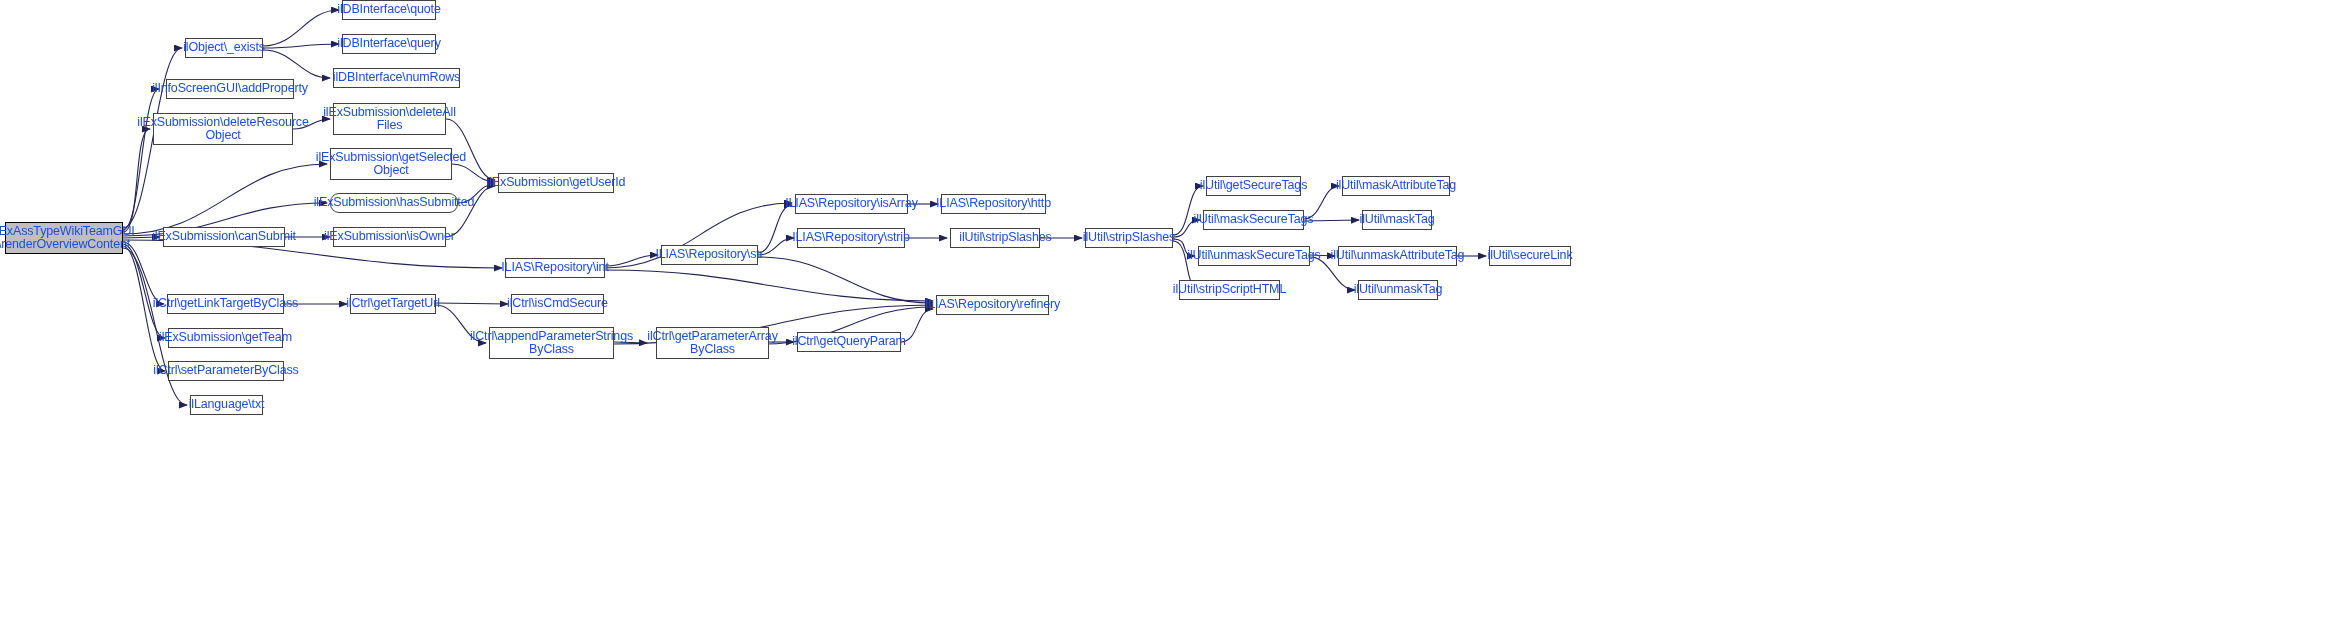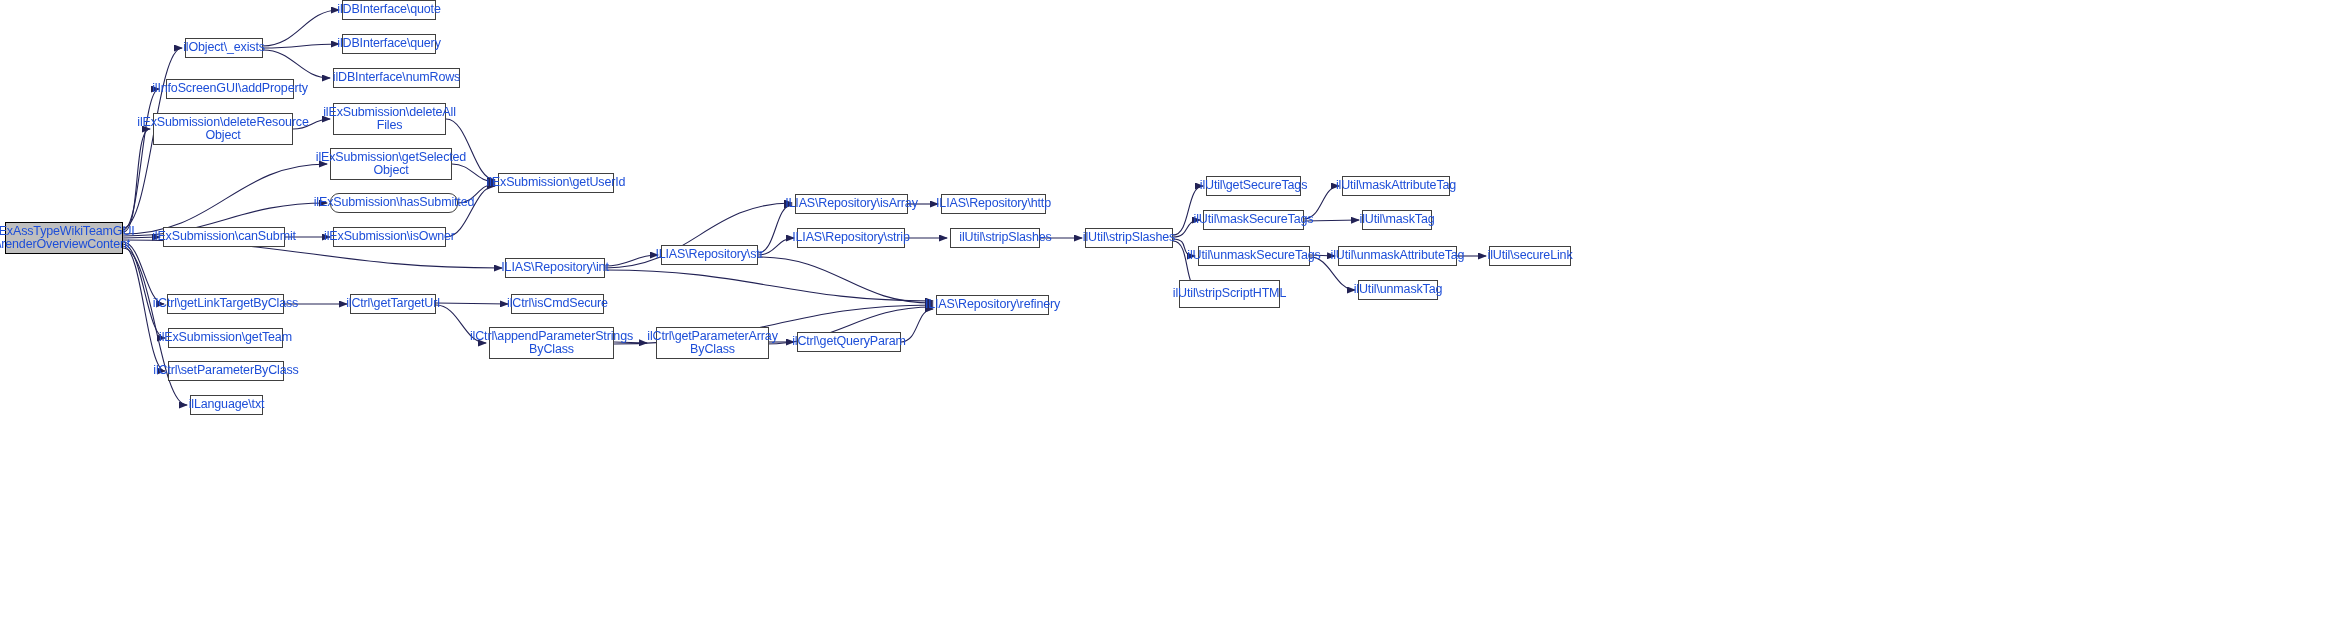--- a/index.html
+++ b/index.html
@@ -118,21 +118,21 @@
       <div class="node" style="left: 505px; top: 258px; width: 100px; height: 20px;">ILIAS\Repository\int</div>
       <div class="node" style="left: 661px; top: 245px; width: 97px; height: 20px;">ILIAS\Repository\str</div>
       <div class="node" style="left: 795px; top: 194px; width: 113px; height: 20px;">ILIAS\Repository\isArray</div>
       <div class="node" style="left: 941px; top: 194px; width: 105px; height: 20px;">ILIAS\Repository\http</div>
       <div class="node" style="left: 797px; top: 228px; width: 108px; height: 20px;">ILIAS\Repository\strip</div>
       <div class="node" style="left: 950px; top: 228px; width: 90px; height: 20px; padding-left: 24px;">ilUtil\stripSlashes</div>
       <div class="node" style="left: 1085px; top: 228px; width: 88px; height: 20px;">ilUtil\stripSlashes</div>
       <div class="node" style="left: 1206px; top: 176px; width: 95px; height: 20px;">ilUtil\getSecureTags</div>
       <div class="node" style="left: 1203px; top: 210px; width: 101px; height: 20px;">ilUtil\maskSecureTags</div>
       <div class="node" style="left: 1198px; top: 246px; width: 112px; height: 20px;">ilUtil\unmaskSecureTags</div>
-      <div class="node" style="left: 1179px; top: 280px; width: 101px; height: 28px;">ilUtil\stripScriptHTML</div>
+      <div class="node" style="left: 1179px; top: 280px; width: 101px; height: 20px;">ilUtil\stripScriptHTML</div>
       <div class="node" style="left: 1342px; top: 176px; width: 108px; height: 20px;">ilUtil\maskAttributeTag</div>
       <div class="node" style="left: 1362px; top: 210px; width: 70px; height: 20px;">ilUtil\maskTag</div>
       <div class="node" style="left: 1338px; top: 246px; width: 119px; height: 20px;">ilUtil\unmaskAttributeTag</div>
       <div class="node" style="left: 1358px; top: 280px; width: 80px; height: 20px;">ilUtil\unmaskTag</div>
       <div class="node" style="left: 1489px; top: 246px; width: 82px; height: 20px;">ilUtil\secureLink</div>
       <div class="node" style="left: 936px; top: 295px; width: 113px; height: 20px;">ILIAS\Repository\refinery</div>
       <div class="node" style="left: 167px; top: 294px; width: 117px; height: 20px;">ilCtrl\getLinkTargetByClass</div>
       <div class="node" style="left: 350px; top: 294px; width: 86px; height: 20px;">ilCtrl\getTargetUrl</div>
       <div class="node" style="left: 511px; top: 294px; width: 93px; height: 20px;">ilCtrl\isCmdSecure</div>
       <div class="node" style="left: 489px; top: 327px; width: 125px; height: 32px;">ilCtrl\appendParameterStrings

